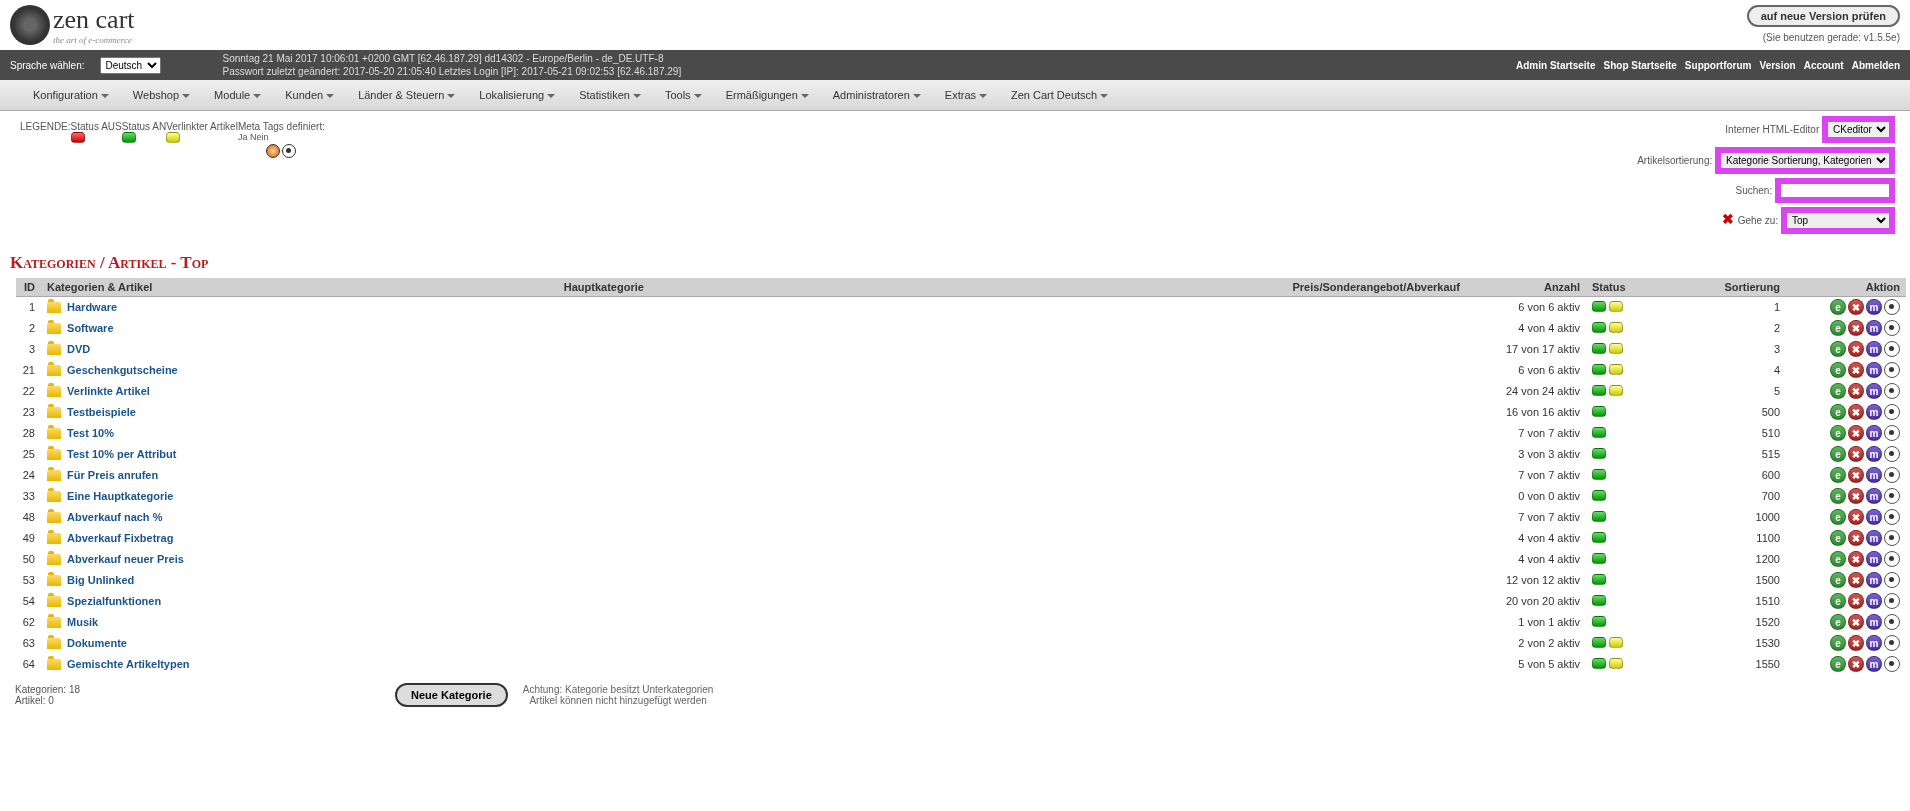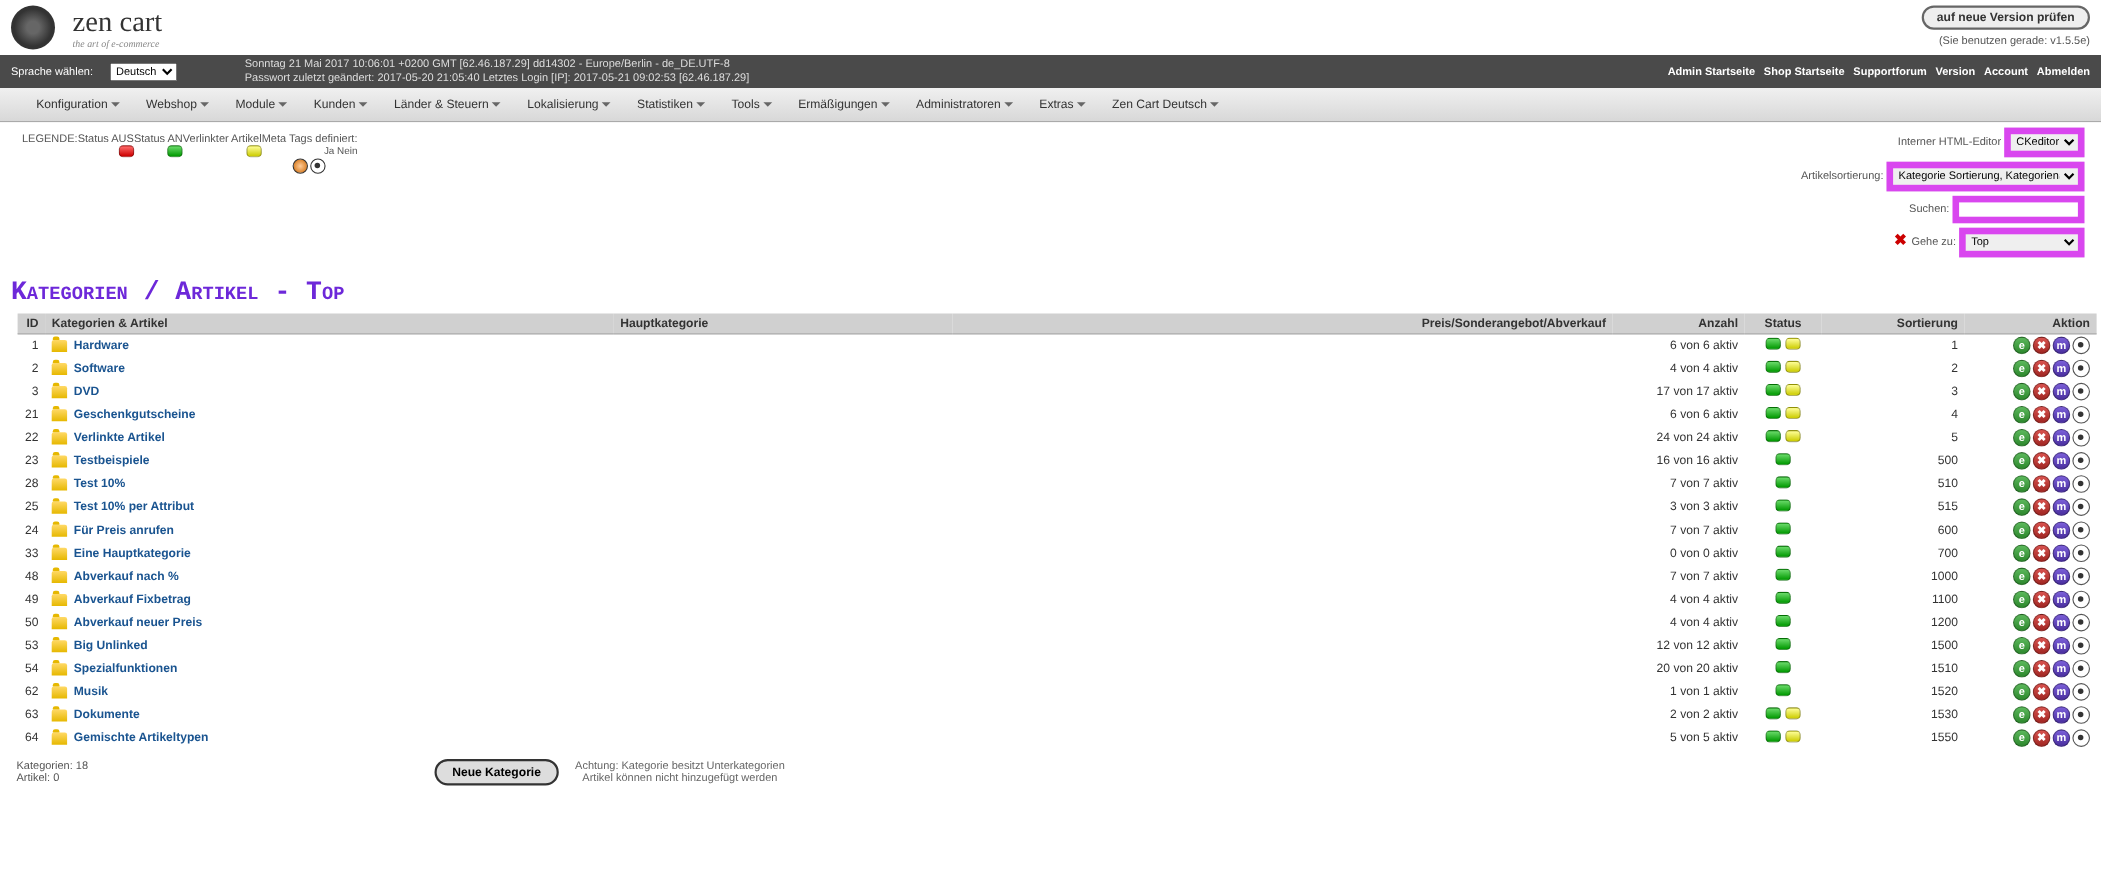--- a/index.html
+++ b/index.html
@@ -1,56 +1,56 @@
 <!DOCTYPE html>
 <html><head>
 <meta charset="utf-8">
 <style>
 *{box-sizing:border-box;margin:0;padding:0}
 body{font-family:Verdana,Arial,sans-serif;font-size:11px;color:#333;background:#fff}
 .header{display:flex;justify-content:space-between;align-items:flex-start;padding:5px 10px}
-.logo-area{display:flex;gap:16px}
+.logo-area{display:flex;gap:3px}
 .logo-swirl{width:40px;height:40px;background:radial-gradient(circle,#666 20%,#333 60%);border-radius:50%;position:relative}
 .logo-text{font-family:Georgia,serif}
 .logo-text .main{font-size:26px;color:#333}
 .logo-text .tag{font-size:9px;color:#888;font-style:italic}
 .version-box{text-align:right}
 .btn-version{background:#eee;border:2px solid #666;border-radius:12px;padding:3px 12px;font-size:11px;font-weight:bold;cursor:pointer;color:#333}
 .version-txt{font-size:10px;color:#555;margin-top:5px}
 .info-bar{background:#4a4a4a;color:#ddd;font-size:10px;padding:2px 10px;display:flex;justify-content:flex-start;align-items:center}
 .info-left{display:flex;align-items:center;gap:15px}
 .lang-label{color:#fff}
 .lang-sel{font-size:10px;padding:1px}
 .info-mid{flex:1;text-align:left;padding-left:62px;line-height:1.3}
 .info-links{color:#fff}
 .info-links span{margin-left:8px;cursor:pointer;font-weight:bold}
 .menu-bar{background:linear-gradient(#f0f0f0,#d8d8d8);border-bottom:1px solid #aaa;padding:5px 21px}
 .menu-bar span{display:inline-block;padding:4px 12px;font-size:11px;color:#333;cursor:pointer}
 .caret{display:inline-block;width:0;height:0;border-left:4px solid transparent;border-right:4px solid transparent;border-top:4px solid #666;margin-left:3px;vertical-align:middle}
 .legend{padding:10px 20px;display:flex;align-items:flex-start;font-size:10px;color:#555}
-.legend-item{text-align:right}
+.legend-item{text-align:left}
 .dot{display:inline-block;width:14px;height:11px;border-radius:4px;border:1px solid rgba(0,0,0,0.3)}
 .dot-red{background:linear-gradient(#ff6b6b,#cc0000)}
 .dot-green{background:linear-gradient(#6bdb6b,#009900)}
 .dot-yellow{background:linear-gradient(#ffff99,#cccc00)}
 .meta-icons{display:flex;gap:2px;justify-content:center;margin-top:2px}
 .meta-circ{width:14px;height:14px;border-radius:50%;border:1px solid #333;background:#fff;position:relative;font-size:9px;line-height:12px;text-align:center}
 .meta-circ.filled::after{content:"";position:absolute;width:5px;height:5px;background:#333;border-radius:50%;top:3px;left:3px}
 .controls{float:right;text-align:right;padding:5px 15px;font-size:10px;color:#555}
 .controls .row{margin-bottom:4px}
 .controls select,.controls input{font-size:10px;padding:1px;border:6px solid #d946ef}
 .controls input{width:120px}
 .controls select.wide{width:180px}
 .close-x{color:#cc0000;font-size:14px;font-weight:bold;margin-right:4px;cursor:pointer}
-h1.page-title{font-family:Liberation Mono, monospace;font-size:24px;font-weight:bold;color:#6d28d9;padding:10px 10px 5px;font-variant:small-caps;clear:left}
+h1.page-title{font-family:Liberation Serif, serif;font-size:17px;font-weight:bold;color:#b91c1c;padding:10px 10px 5px;font-variant:small-caps;clear:left}
 .clearfix::after{content:"";display:table;clear:both}
 table.data{width:calc(100% - 20px);margin:0 16px;border-collapse:collapse;font-size:11px}
 table.data th{background:#d0d0d0;text-align:left;padding:3px 6px;font-weight:bold;color:#333;border-bottom:1px solid #aaa}
 table.data th.r,table.data td.r{text-align:right}
-table.data th.c,table.data td.c{text-align:center}
+table.data th.c,table.data td.c{}
 table.data td{padding:2px 6px;border-bottom:1px solid #fff}
 .folder{display:inline-block;width:14px;height:11px;background:linear-gradient(#ffd966,#e6b800);border-radius:2px 2px 0 0;position:relative;vertical-align:middle;margin-right:3px}
 .folder::before{content:"";position:absolute;width:6px;height:3px;background:#e6b800;top:-3px;left:1px;border-radius:2px 2px 0 0}
 .cat-link{color:#1a5490;text-decoration:none;font-weight:bold;cursor:pointer}
 .status-cell{white-space:nowrap}
 .act{display:inline-flex;gap:2px}
 .act-btn{width:16px;height:16px;border-radius:50%;color:#fff;font-size:10px;font-weight:bold;text-align:center;line-height:16px;cursor:pointer;border:1px solid rgba(0,0,0,0.3)}
 .act-e{background:linear-gradient(#5cb85c,#2d882d)}
 .act-x{background:linear-gradient(#d9534f,#a02622)}
 .act-m{background:linear-gradient(#7b5fd9,#4a2f9f)}

